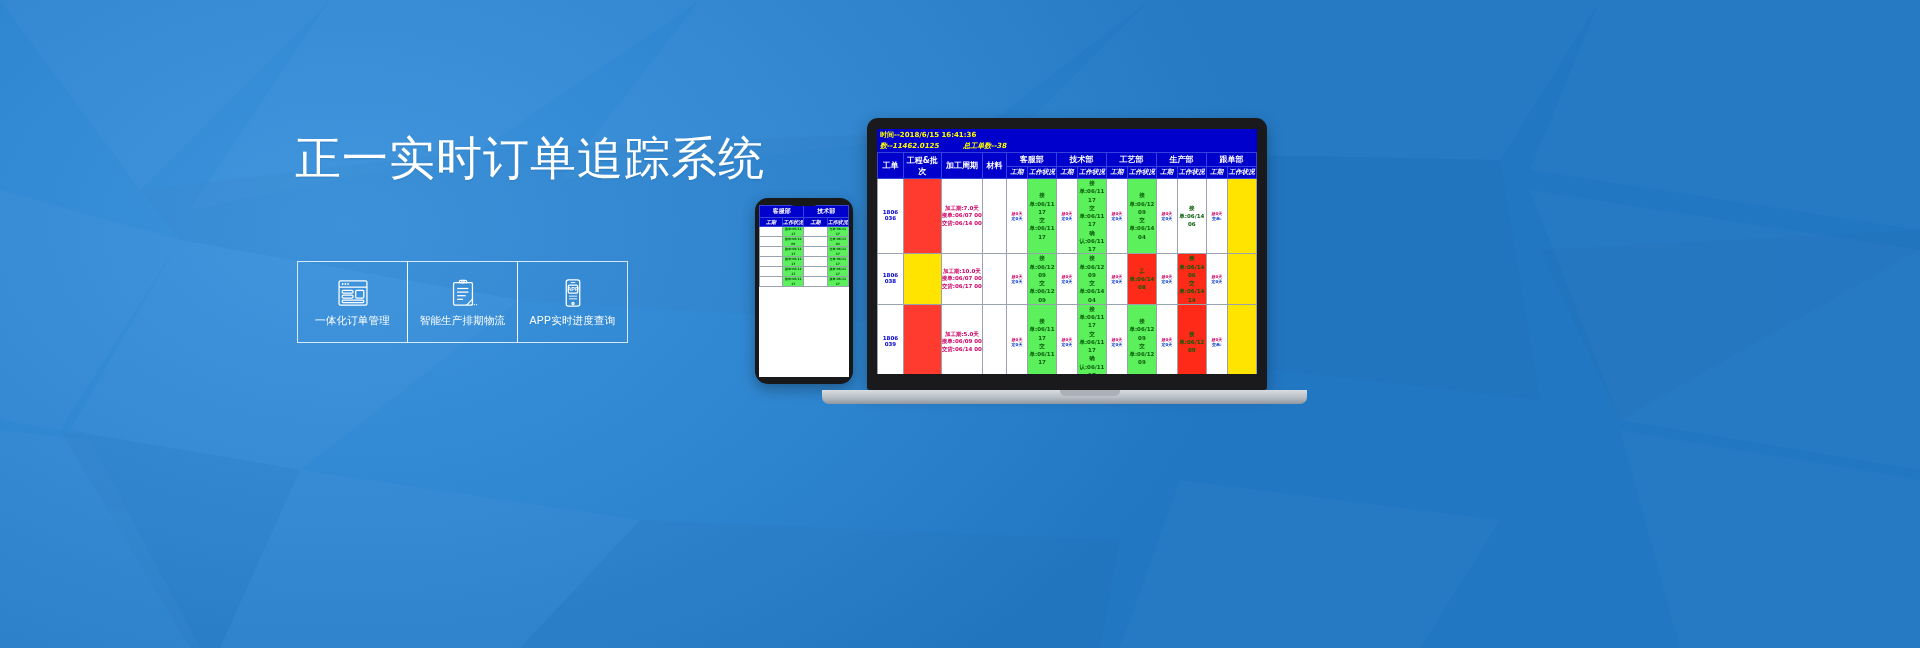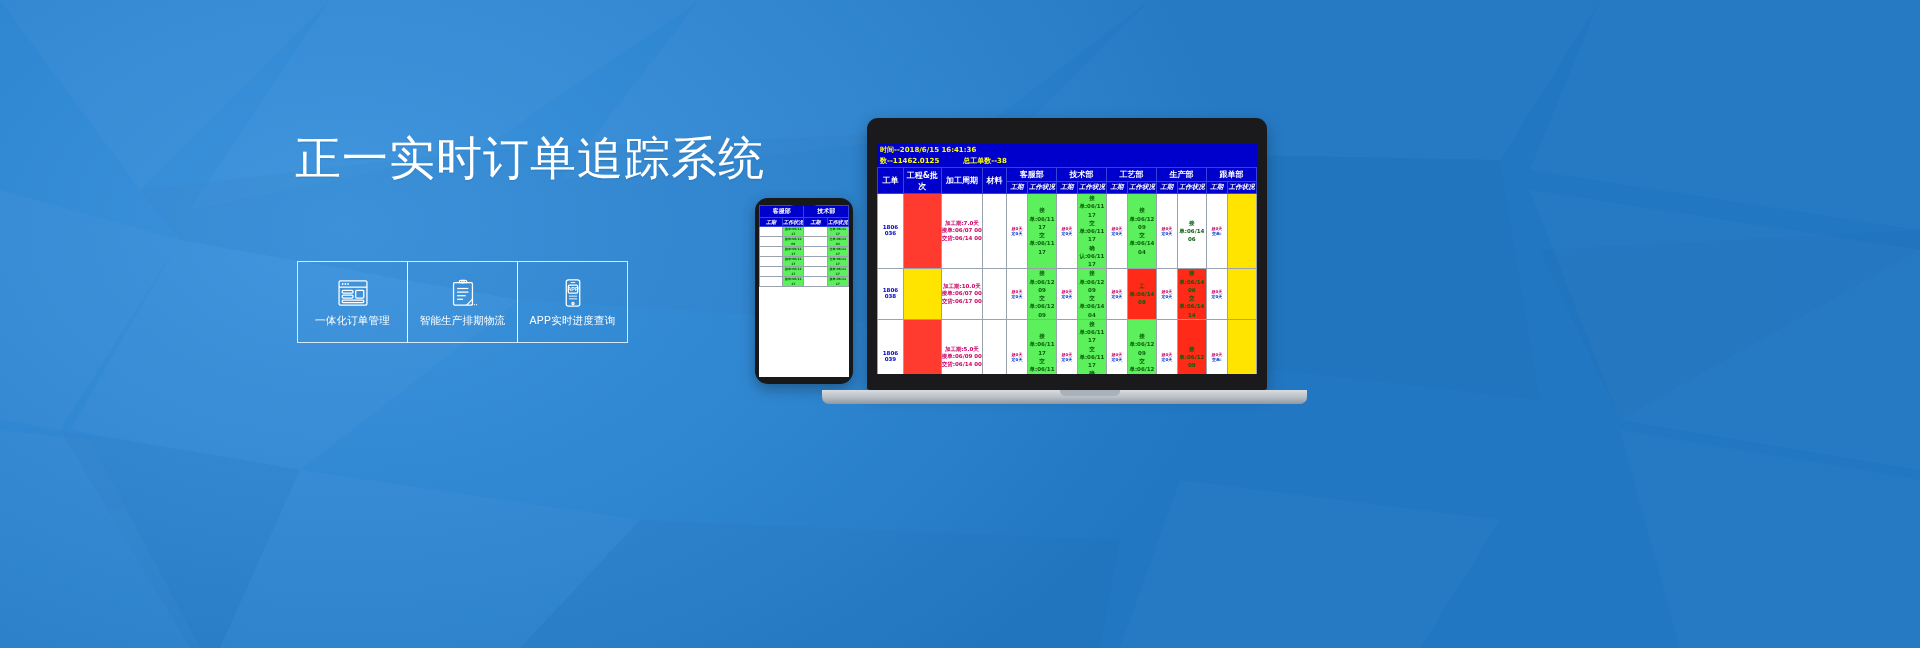--- a/index.html
+++ b/index.html
@@ -42,21 +42,21 @@
   .feature .ficon { width:36px; height:32px; display:block; }
   .feature .flabel {
     color:#fff; font-size:10.5px; white-space:nowrap;
     letter-spacing:.2px;
   }
   
   #laptop { position:absolute; left:862px; top:118px; width:455px; height:300px; }
   #laptop-body {
     position:absolute; left:5px; top:0; width:400px; height:272px;
     background:#1a1a1c; border-radius:11px 11px 3px 3px;
-    padding:26px 10px 16px 10px;
+    padding:11px 10px 16px 10px;
     box-shadow:0 6px 16px rgba(0,0,0,.30);
   }
   #laptop-screen { width:100%; height:100%; background:#fff; overflow:hidden; position:relative; }
   #laptop-base {
     position:absolute; left:-40px; top:272px; width:485px; height:14px;
     background:linear-gradient(180deg,#d9dde1 0%,#b7bdc4 55%,#90979f 100%);
     border-radius:0 0 7px 7px;
   }
   #laptop-notch {
     position:absolute; left:50%; transform:translateX(-50%); top:272px;
@@ -76,21 +76,21 @@
   }
   #phone-screen { width:100%; height:100%; background:#fff; overflow:hidden; position:relative; }
 
   
   .dash { font-family:"DejaVu Sans","Liberation Sans",sans-serif; }
   .dash-title {
     background:#0000cc; color:#ffff00; font-weight:bold;
     font-size:7px; padding:1px 3px; display:flex; gap:16px; white-space:nowrap;
   }
   .dash-title2 { background:#0000cc; color:#ffff00; font-weight:bold; font-size:7px;
-    padding:0 3px 1px 3px; display:flex; gap:24px; white-space:nowrap; }
+    padding:0 3px 1px 3px; display:flex; gap:24px; white-space:nowrap;font-style:italic; }
   table.grid { border-collapse:collapse; width:100%; table-layout:fixed; }
   table.grid th, table.grid td {
     border:1px solid #9aa3ad; font-size:5.5px; text-align:center;
     padding:0; vertical-align:middle; overflow:hidden;
   }
   tr.deptrow th {
     background:#0000cc; color:#ffffff; font-weight:bold; font-size:8px;
     border:1px solid #3344dd; padding:1px 0;
   }
   tr.colrow th {

